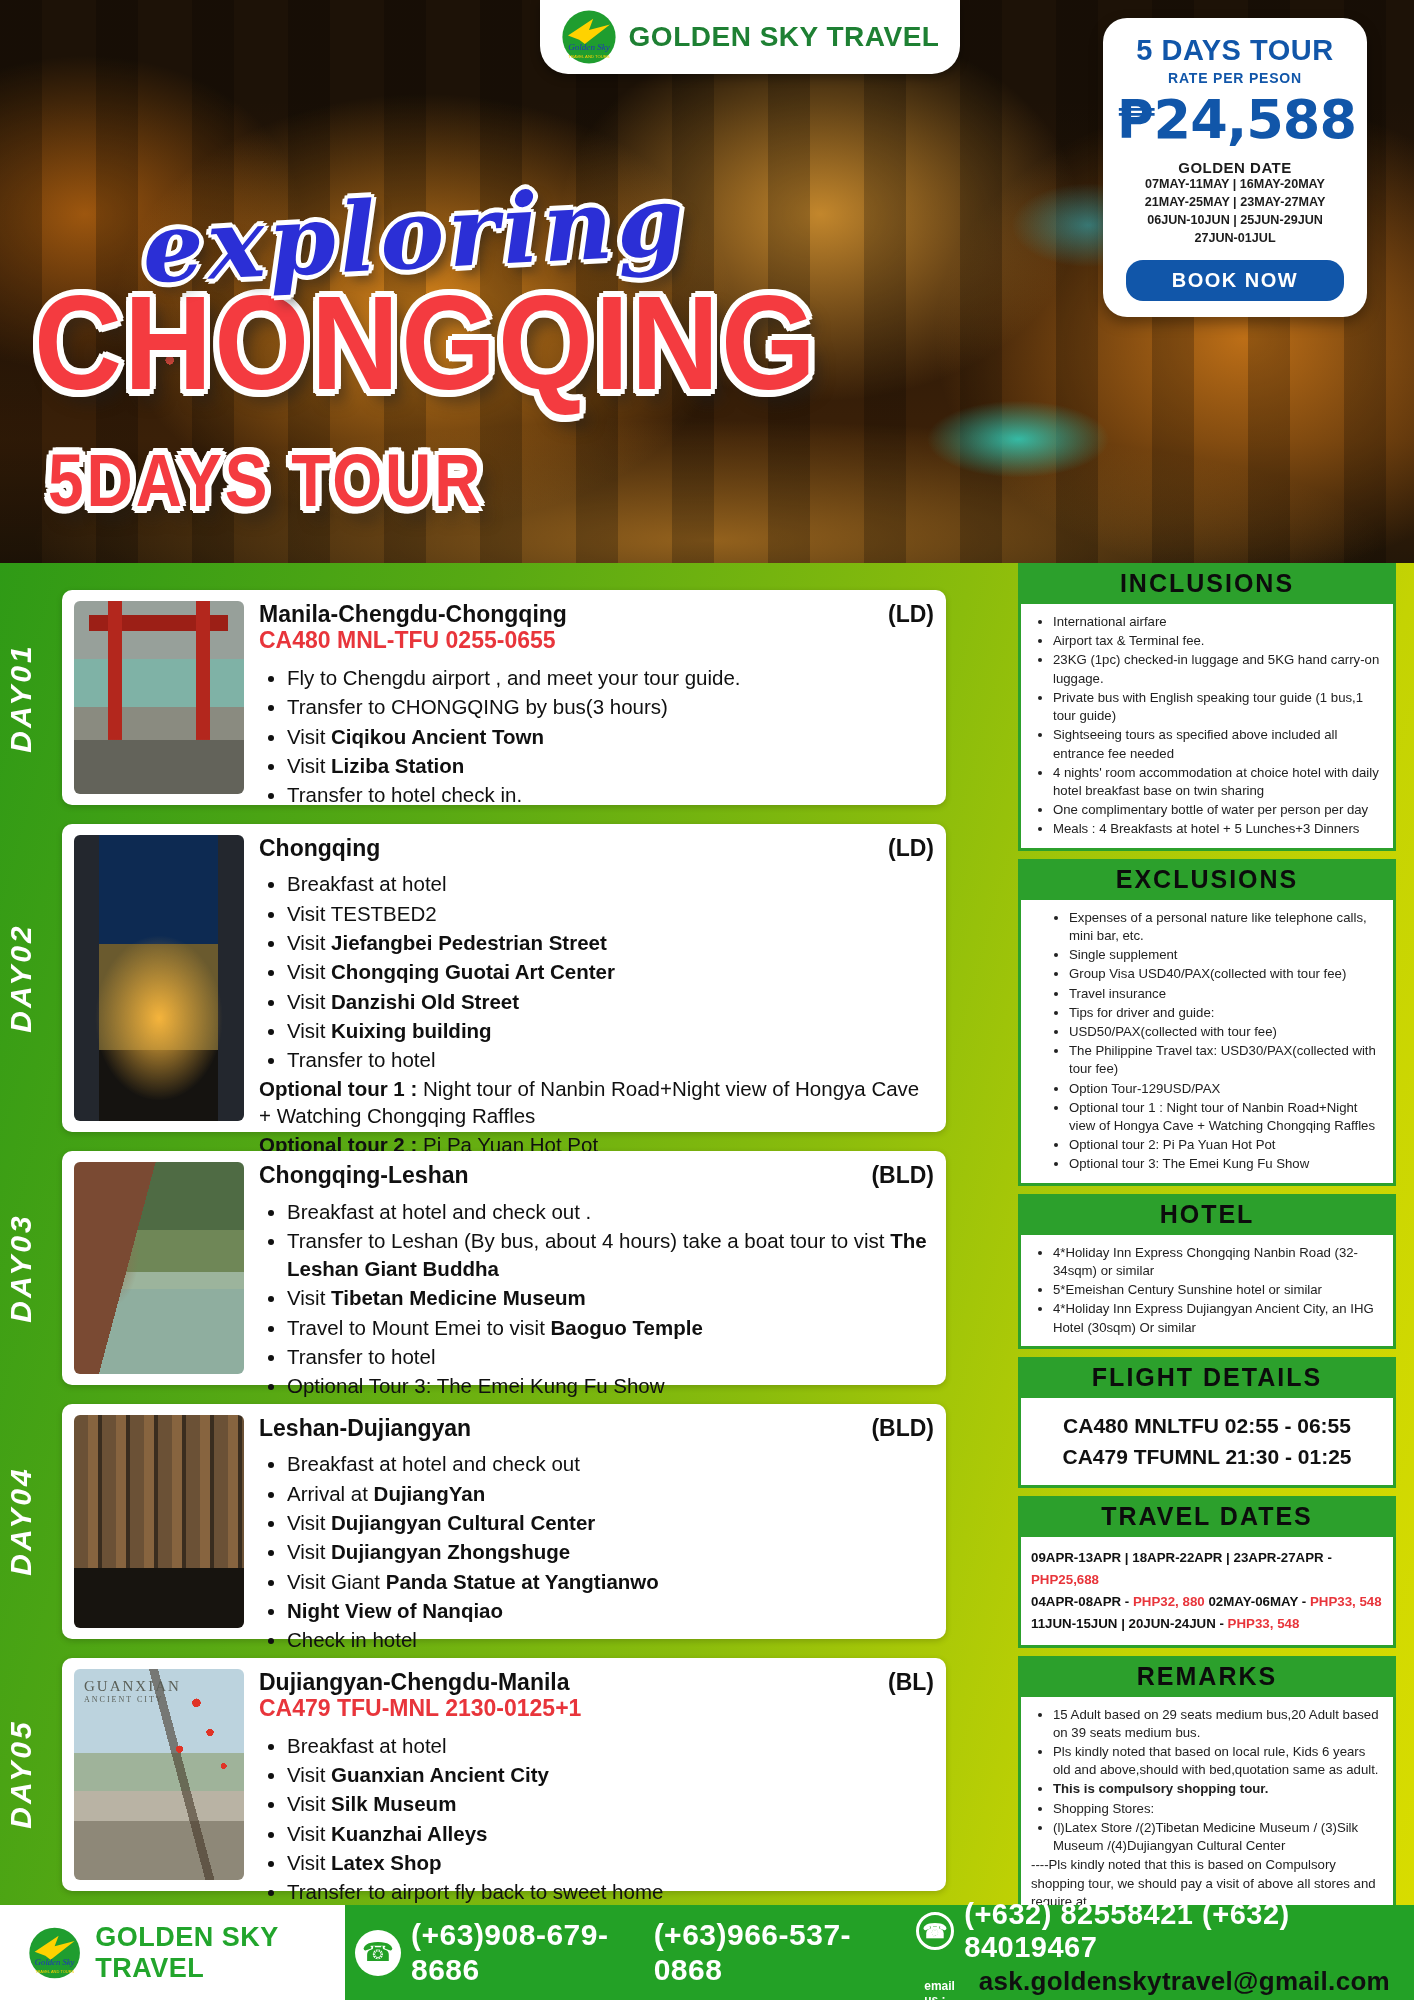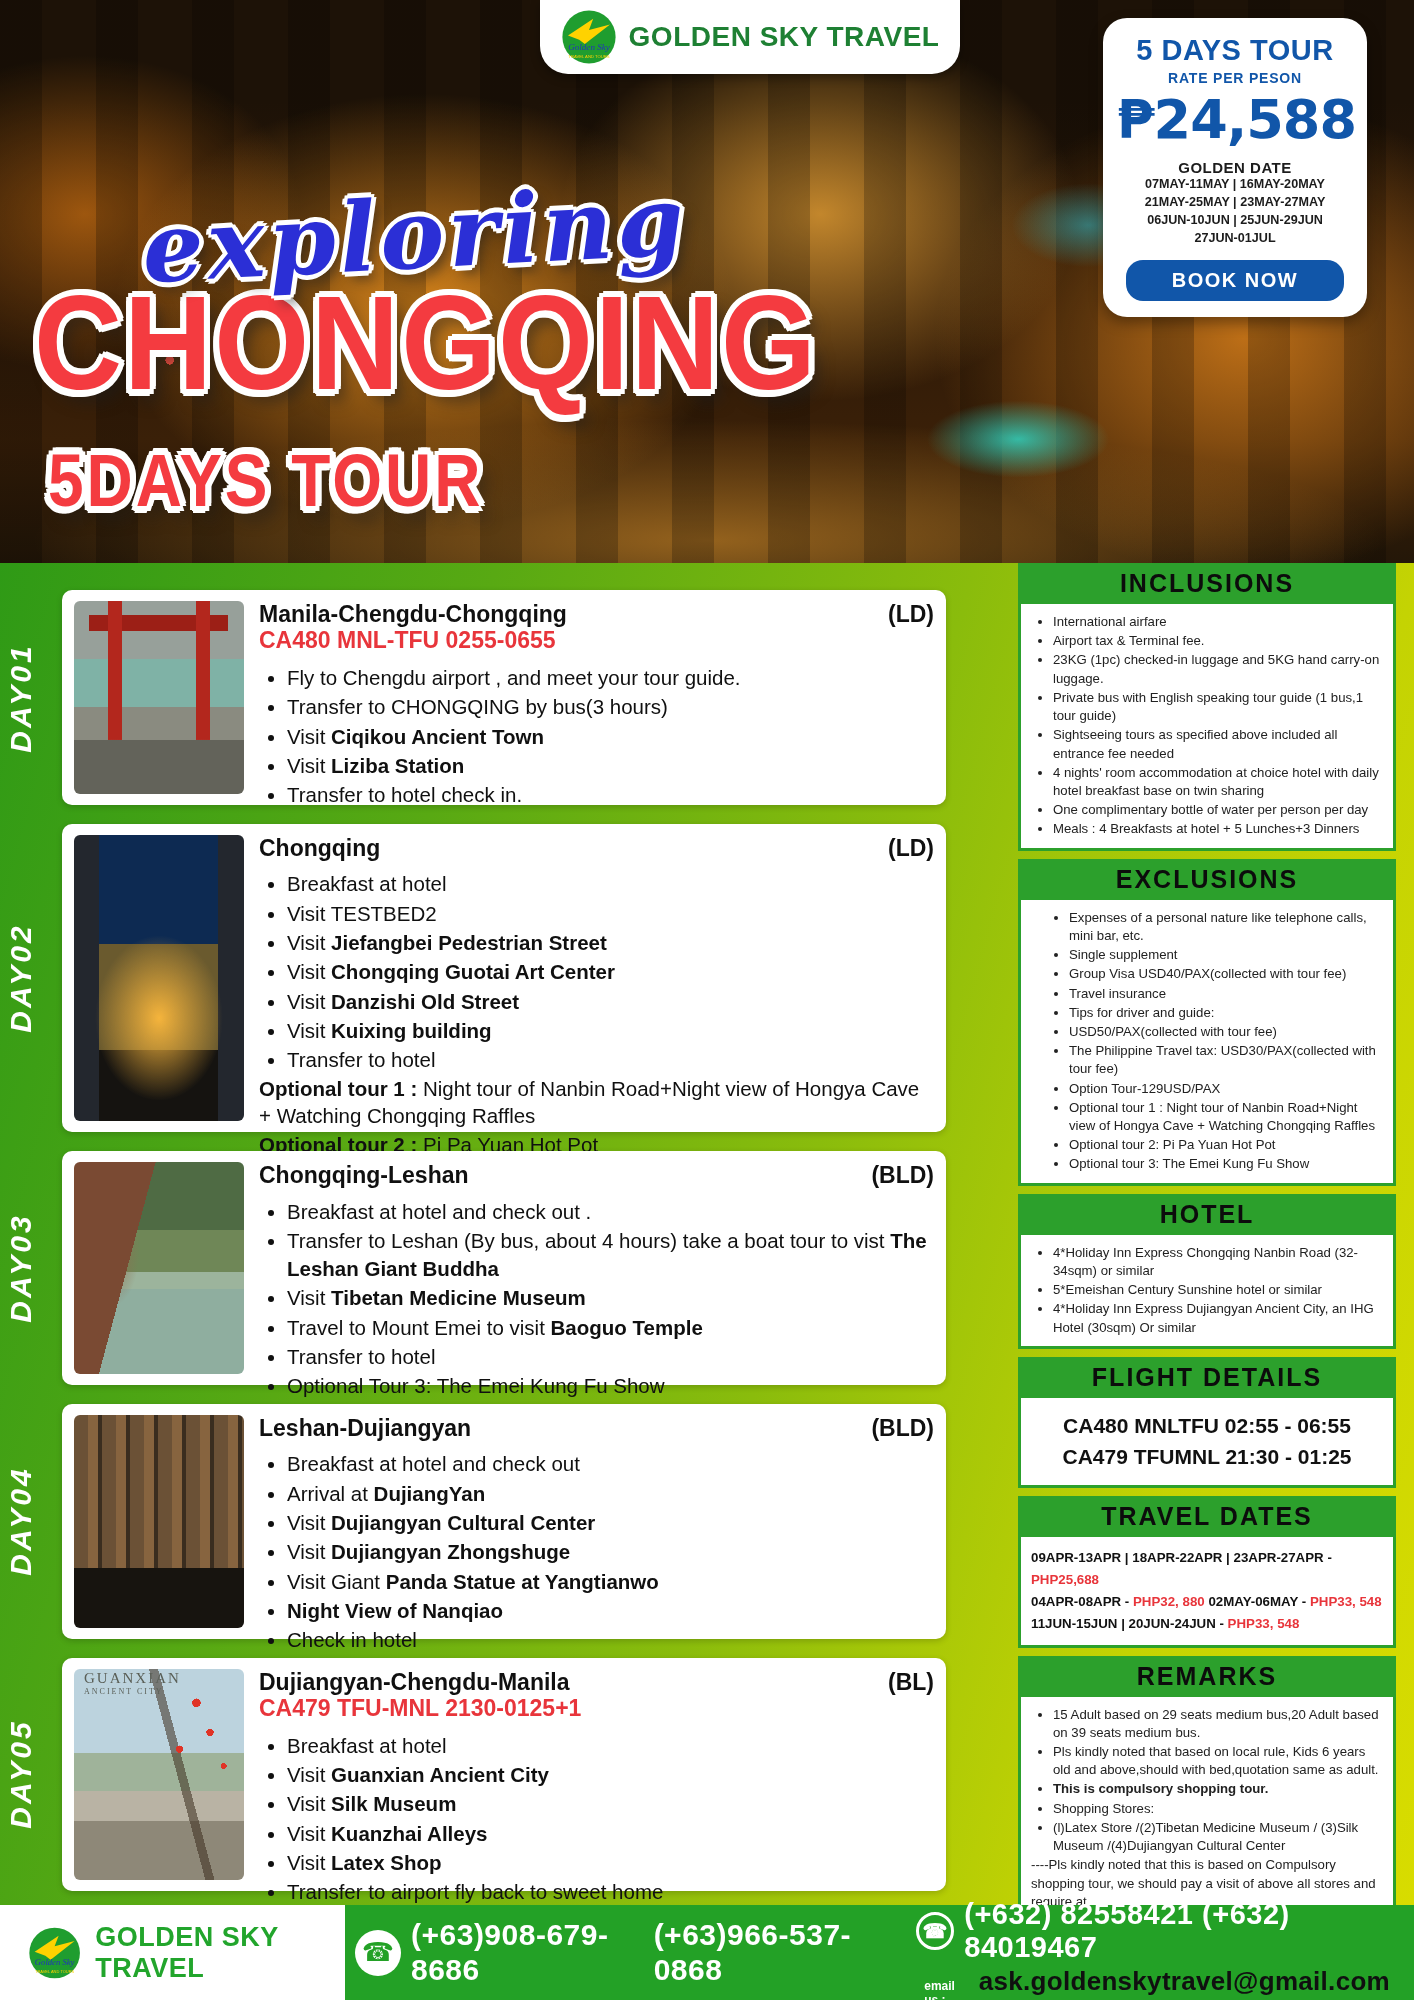--- a/index.html
+++ b/index.html
@@ -85,21 +85,21 @@
   .photo-3{background-image:
       linear-gradient(180deg,rgba(0,0,0,0) 72%,#17140f 72%),
       repeating-linear-gradient(90deg,#6b5136 0 14px,#87643f 14px 24px,#3a2d1f 24px 28px);}
   .photo-4{background-image:
       radial-gradient(circle 7px at 72% 16%, #e03326 60%, transparent 62%),
       radial-gradient(circle 6px at 80% 30%, #e03326 60%, transparent 62%),
       radial-gradient(circle 6px at 62% 38%, #e03326 60%, transparent 62%),
       radial-gradient(circle 5px at 88% 46%, #e03326 60%, transparent 62%),
       linear-gradient(75deg,transparent 58%,rgba(60,45,30,.55) 58% 62%,transparent 62%),
       linear-gradient(180deg,#bcd3de 0 40%,#9fb39a 40% 58%,#b9b3a4 58% 72%,#8e8878 72%);}
-  .photo-caption{position:absolute;left:10px;top:0;color:#5a5f57;
+  .photo-caption{position:absolute;left:10px;top:8px;color:#5a5f57;
     font-family:"Liberation Serif",serif;line-height:1.2;}
   .photo-caption .cap1{font-size:15px;letter-spacing:2px;}
   .photo-caption .cap2{font-size:8px;letter-spacing:2px;}
   .day-content{flex:1;color:#101010;}
   .day-title-row{display:flex;justify-content:space-between;align-items:baseline;
     font-weight:800;font-size:23px;line-height:1.15;}
   .day-flight{color:#e8353b;font-weight:800;font-size:23px;line-height:1.2;}
   .day-bullets{margin:9px 0 0;padding-left:28px;font-size:20.5px;line-height:1.38;}
   .day-bullets li{margin:1px 0;}
   .day-note{font-size:20.5px;line-height:1.3;margin-top:2px;}

